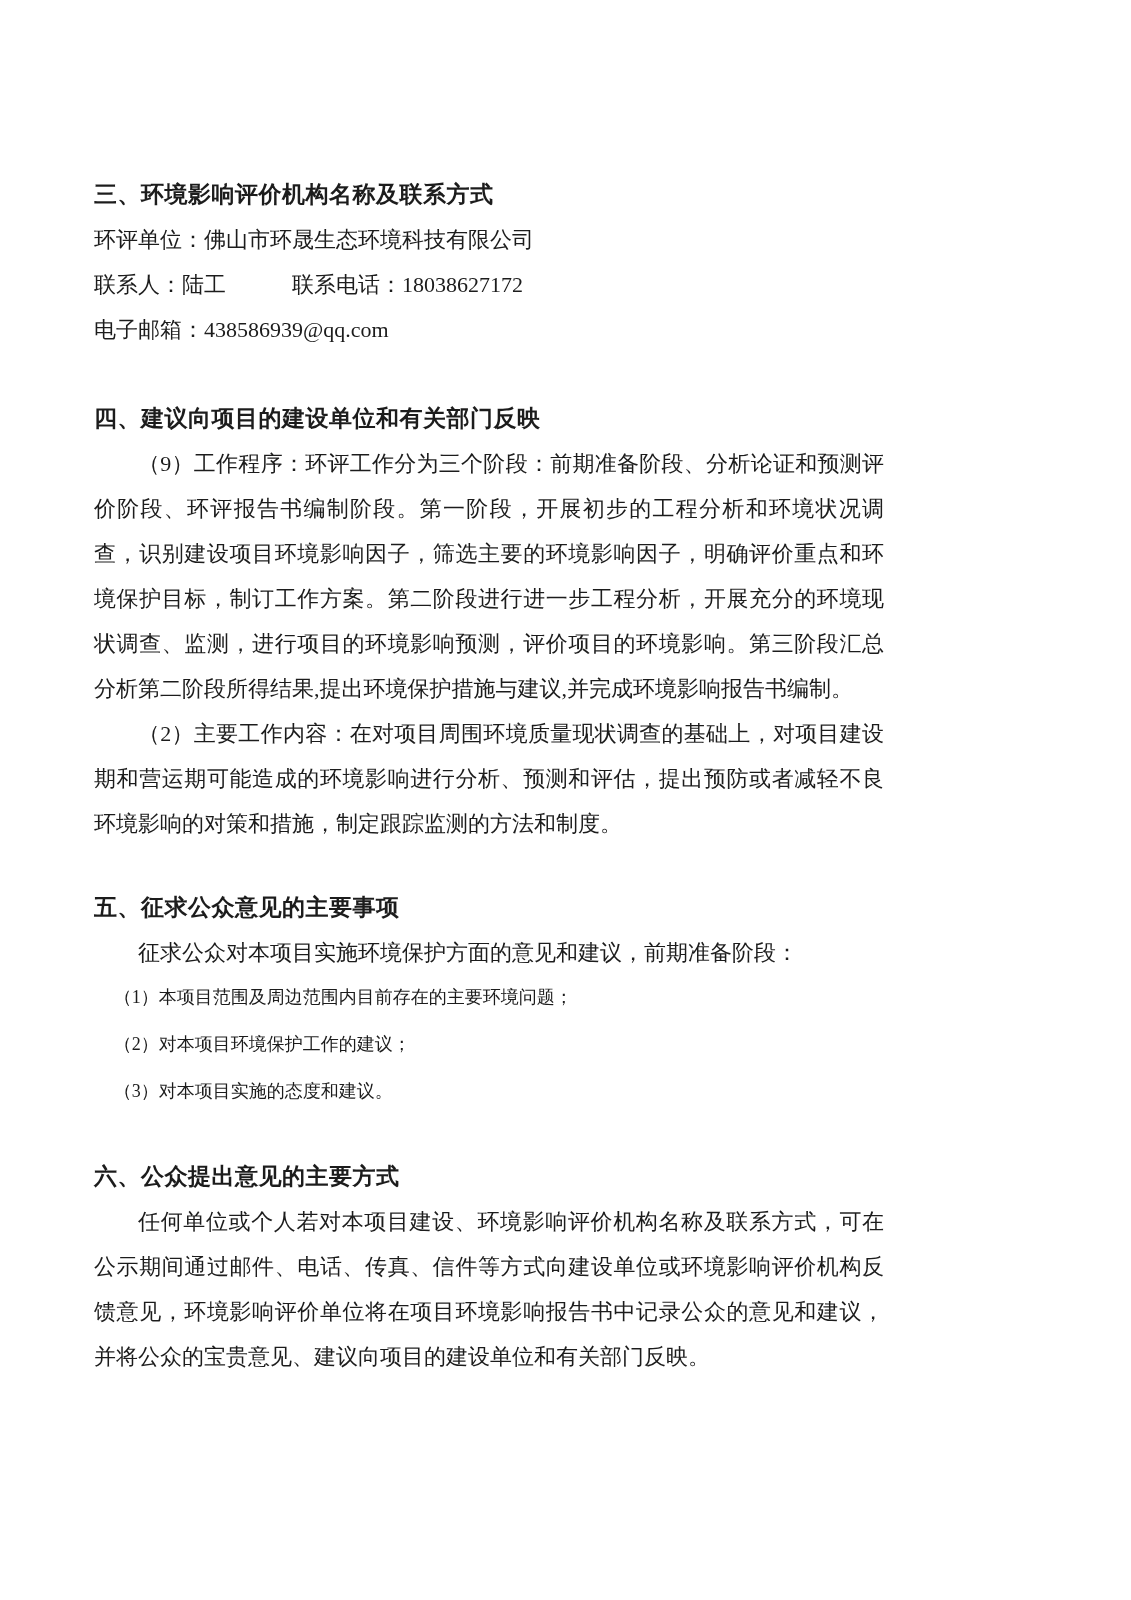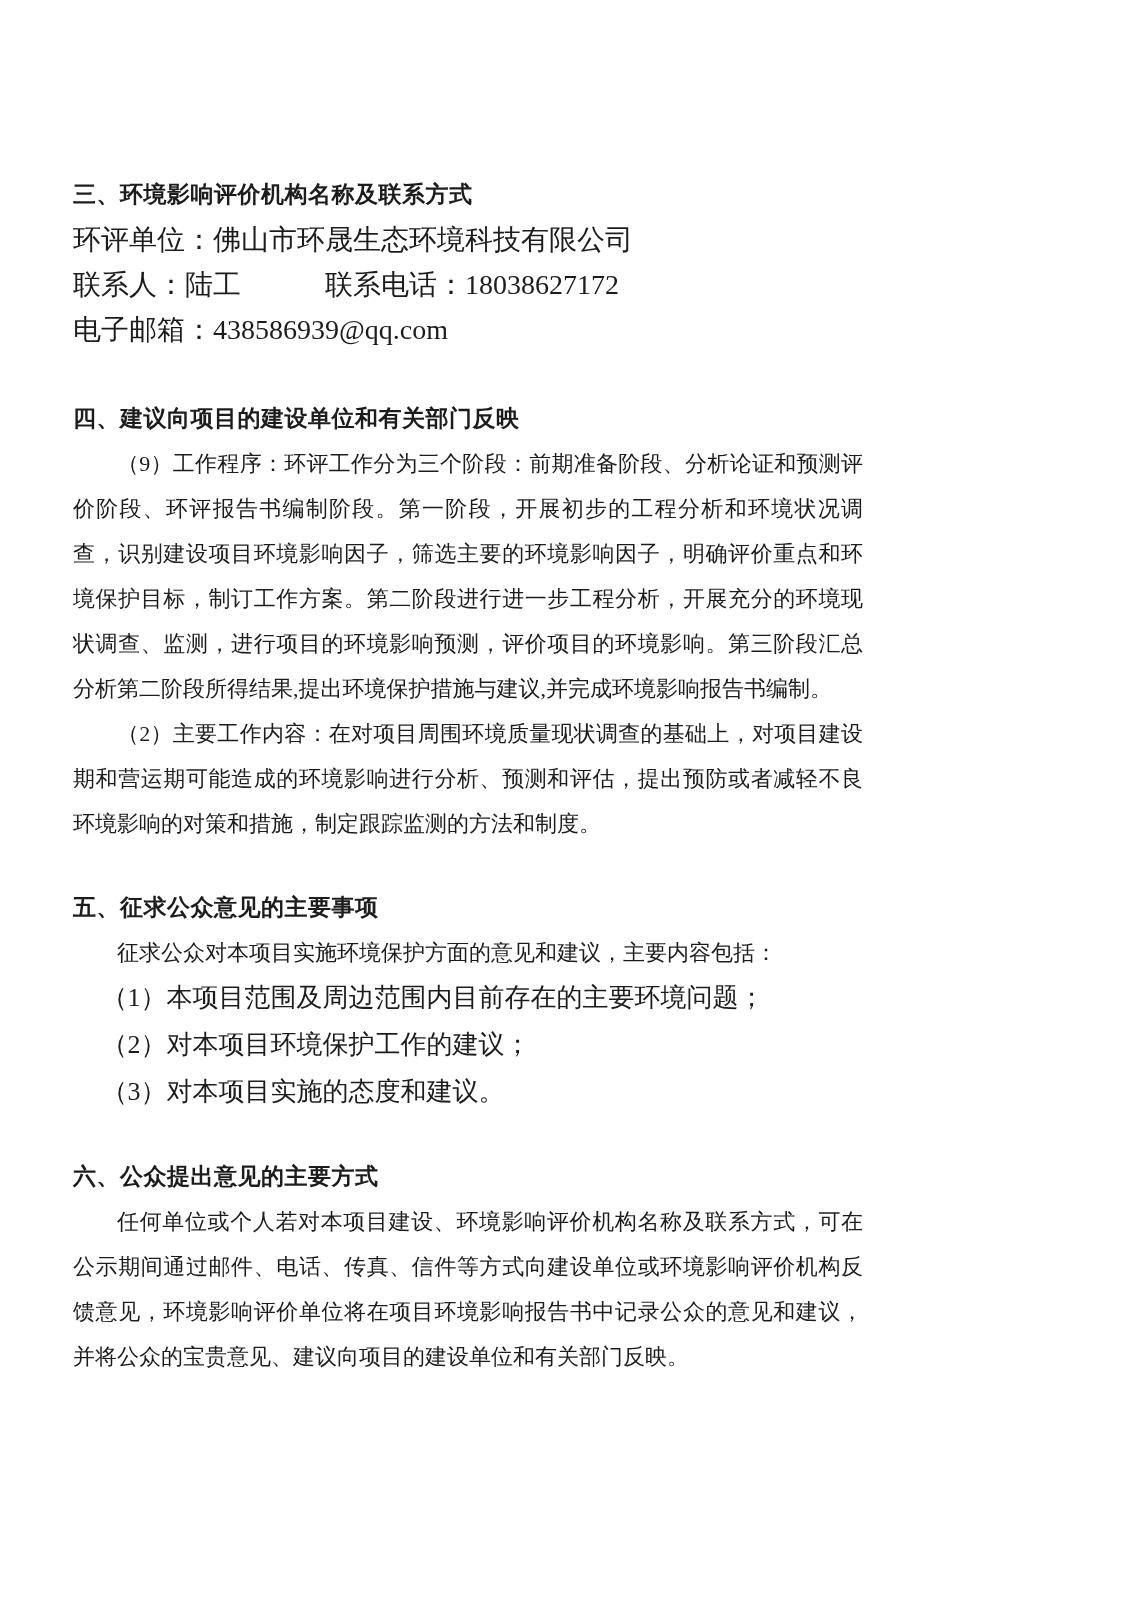--- a/index.html
+++ b/index.html
@@ -6,54 +6,54 @@
     margin: 0;
     padding: 0;
     background: #ffffff;
   }
   .page {
     position: relative;
     width: 922px;
     height: 1600px;
     background: #ffffff;
     box-sizing: border-box;
-    padding: 172px 171px 0 73px;
+    padding: 172px 171px 0 94px;
     font-family: "Liberation Serif", "DejaVu Serif", serif;
     color: #1c1c1c;
     overflow: hidden;
   }
   .content {
     width: 790px;
   }
   .sec-heading {
     font-size: 23px;
     font-weight: 700;
     line-height: 45px;
     letter-spacing: 0.5px;
     white-space: nowrap;
   }
   .contact-line {
-    font-size: 28px;
+    font-size: 22px;
     line-height: 45px;
     white-space: nowrap;
   }
   .para {
     font-size: 22px;
     line-height: 45px;
     text-align: justify;
     text-indent: 2em;
     margin: 0;
   }
   .intro-line {
     font-size: 22px;
     line-height: 45px;
     text-indent: 2em;
   }
   .list-item {
-    font-size: 26px;
+    font-size: 18px;
     line-height: 45px;
     text-indent: 1.1em;
     margin-bottom: 2px;
   }
   .mt-sec4 { margin-top: 44px; }
   .mt-sec5 { margin-top: 39px; }
   .mt-sec6 { margin-top: 40px; }
 </style>
 </head>
 <body>
@@ -64,21 +64,21 @@
     <div class="sec-heading">三、环境影响评价机构名称及联系方式</div>
     <div class="contact-line">环评单位：佛山市环晟生态环境科技有限公司</div>
     <div class="contact-line">联系人：陆工　　　联系电话：18038627172</div>
     <div class="contact-line">电子邮箱：438586939@qq.com</div>
 
     <div class="sec-heading mt-sec4">四、建议向项目的建设单位和有关部门反映</div>
     <p class="para">（9）工作程序：环评工作分为三个阶段：前期准备阶段、分析论证和预测评价阶段、环评报告书编制阶段。第一阶段，开展初步的工程分析和环境状况调查，识别建设项目环境影响因子，筛选主要的环境影响因子，明确评价重点和环境保护目标，制订工作方案。第二阶段进行进一步工程分析，开展充分的环境现状调查、监测，进行项目的环境影响预测，评价项目的环境影响。第三阶段汇总分析第二阶段所得结果,提出环境保护措施与建议,并完成环境影响报告书编制。</p>
     <p class="para">（2）主要工作内容：在对项目周围环境质量现状调查的基础上，对项目建设期和营运期可能造成的环境影响进行分析、预测和评估，提出预防或者减轻不良环境影响的对策和措施，制定跟踪监测的方法和制度。</p>
 
     <div class="sec-heading mt-sec5">五、征求公众意见的主要事项</div>
-    <div class="intro-line">征求公众对本项目实施环境保护方面的意见和建议，主要内容包括：</div>
+    <div class="intro-line">征求公众对本项目实施环境保护方面的意见和建议，前期准备阶段：</div>
     <div class="list-item">（1）本项目范围及周边范围内目前存在的主要环境问题；</div>
     <div class="list-item">（2）对本项目环境保护工作的建议；</div>
     <div class="list-item">（3）对本项目实施的态度和建议。</div>
 
     <div class="sec-heading mt-sec6">六、公众提出意见的主要方式</div>
     <p class="para">任何单位或个人若对本项目建设、环境影响评价机构名称及联系方式，可在公示期间通过邮件、电话、传真、信件等方式向建设单位或环境影响评价机构反馈意见，环境影响评价单位将在项目环境影响报告书中记录公众的意见和建议，并将公众的宝贵意见、建议向项目的建设单位和有关部门反映。</p>
 
   </div>
 </div>
 

